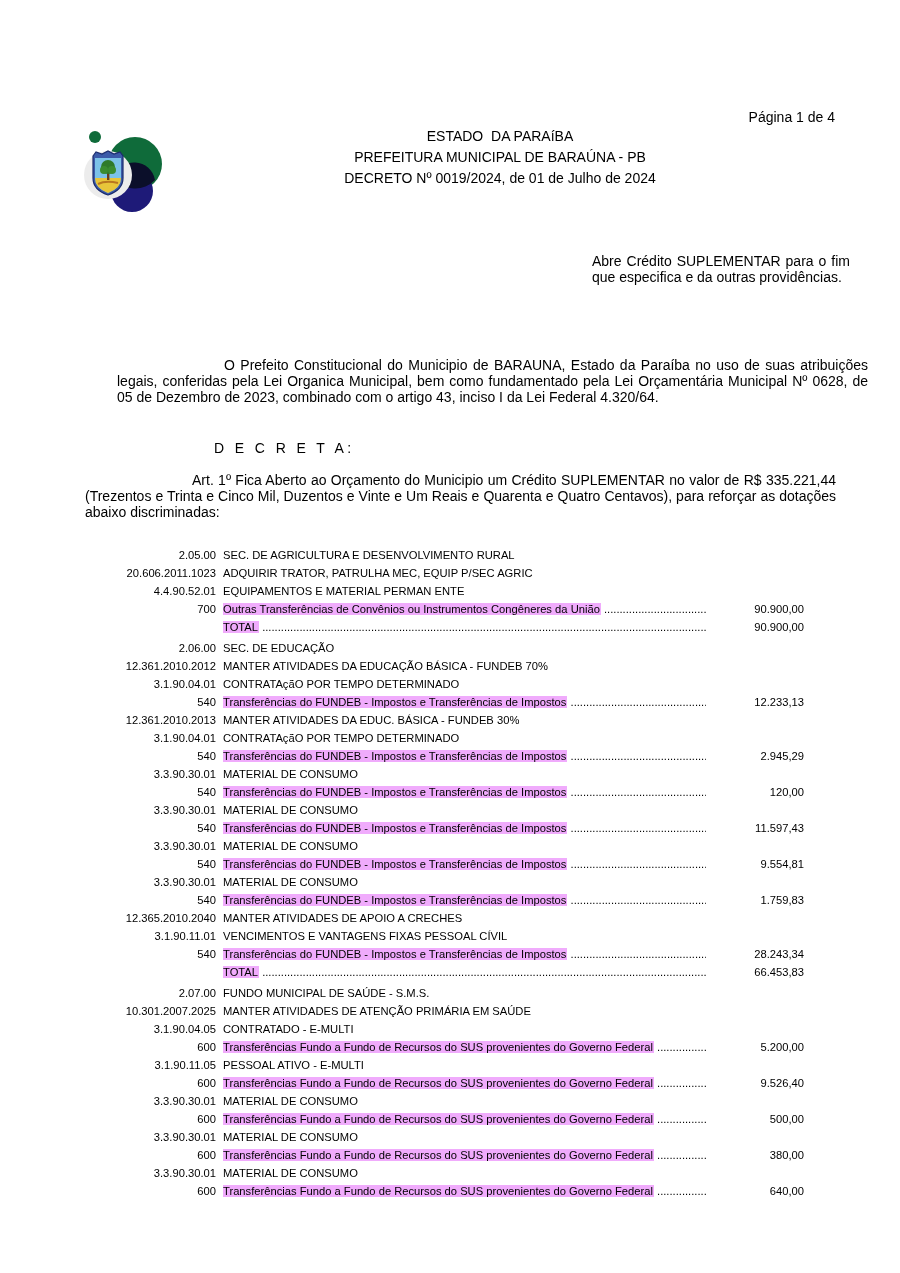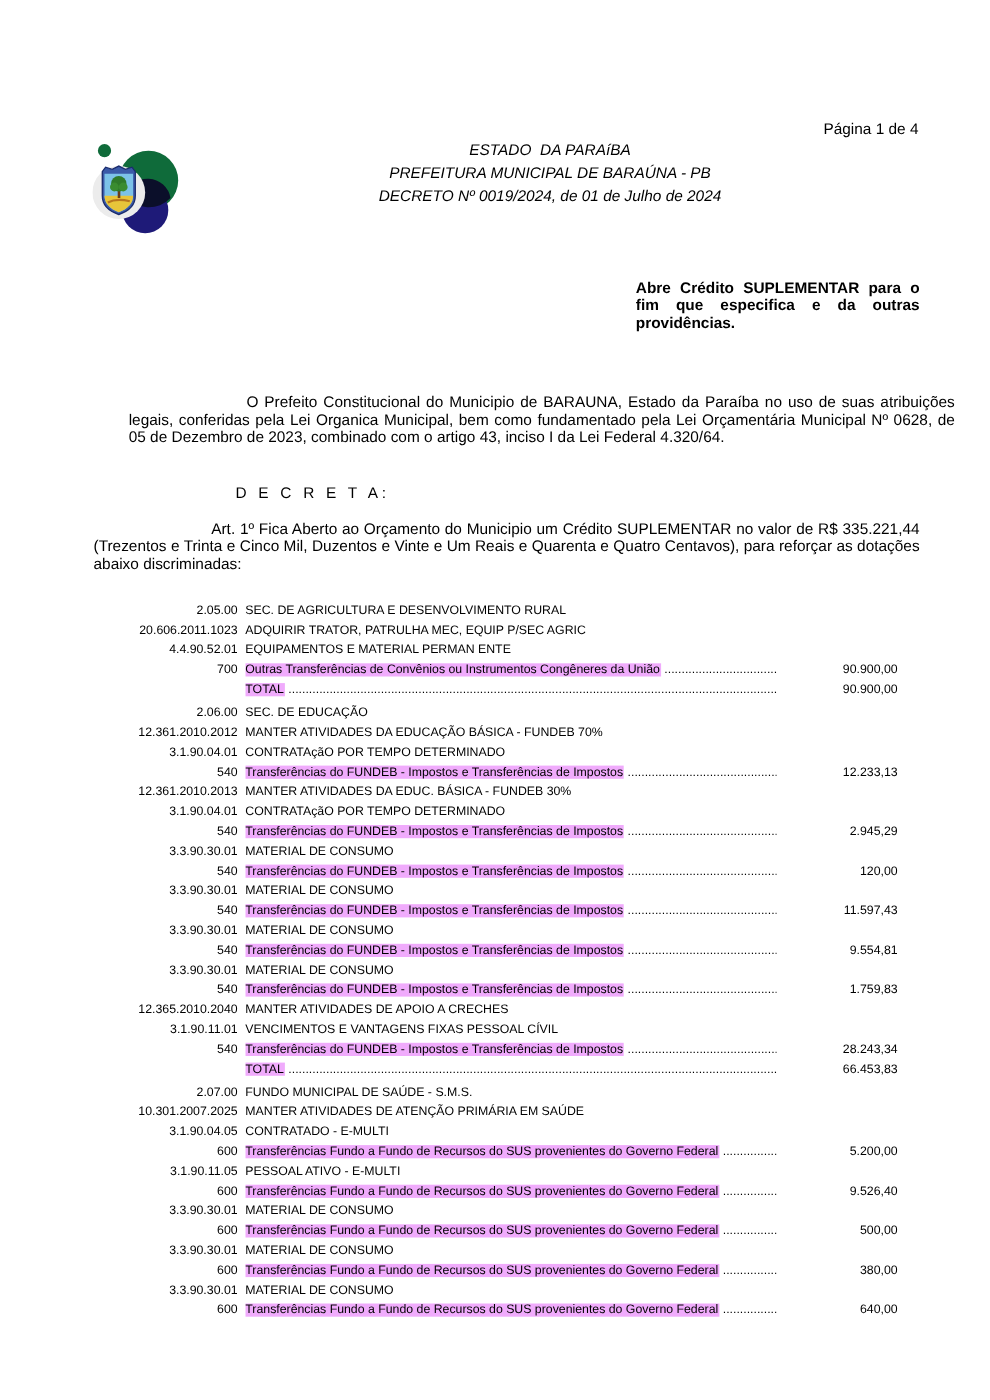--- a/index.html
+++ b/index.html
@@ -2,34 +2,34 @@
 <html><head>
 <meta charset="utf-8">
 <style>
   html, body { margin: 0; padding: 0; background: #ffffff; }
   body { width: 900px; height: 1273px; position: relative; overflow: hidden;
          font-family: "Liberation Sans", sans-serif; color: #000; }
   .abs { position: absolute; }
   .page-num { top: 109px; right: 65px; font-size: 14px; }
   .logo { left: 84px; top: 128px; width: 82px; height: 86px; }
   .header-center { left: 0; right: 0; text-align: center; font-size: 14px; line-height: 21px; top: 126px; padding-left: 100px; }
-  .header-center div { white-space: pre; font-style: italic; }
-  .summary { left: 578px; width: 258px; top: 253px; font-size: 14px; line-height: 16px; text-align: justify; text-align-last: left; font-weight: bold; }
+  .header-center div { white-space: pre; }
+  .summary { left: 592px; width: 258px; top: 253px; font-size: 14px; line-height: 16px; text-align: justify; text-align-last: left; }
   .para { left: 85px; width: 751px; font-size: 14px; line-height: 16px; text-align: justify; }
   .para.p1 { top: 357px; text-indent: 107px; margin-left: 32px; }
   .decreta { left: 214px; top: 440px; font-size: 14px; letter-spacing: 3.4px; }
   .para.p2 { top: 472px; text-indent: 107px; }
   .table { left: 0; top: 546px; width: 900px; font-size: 11.2px; }
   .row { position: relative; height: 18px; line-height: 18px; }
   .row.gap { margin-top: 3px; }
   .code { position: absolute; right: 684px; text-align: right; white-space: nowrap; }
   .desc { position: absolute; left: 223px; white-space: nowrap; }
   .dots { position: absolute; left: 223px; width: 483px; overflow: hidden; white-space: nowrap; }
   .dots span.label { background: #f0abfc; padding-right: 1px; }
-  .amount { position: absolute; right: 84px; text-align: right; white-space: nowrap; margin-left: 17px; }
+  .amount { position: absolute; right: 96px; text-align: right; white-space: nowrap; margin-left: 17px; }
 </style>
 </head>
 <body>
 
 <div class="abs page-num">Página 1 de 4</div>
 
 <div class="abs logo">
   <svg width="82" height="86" viewBox="0 0 82 86">
     <circle cx="51" cy="36" r="27" fill="#0f6b3a"></circle>
     <circle cx="48" cy="63" r="21" fill="#1e1a78"></circle>

